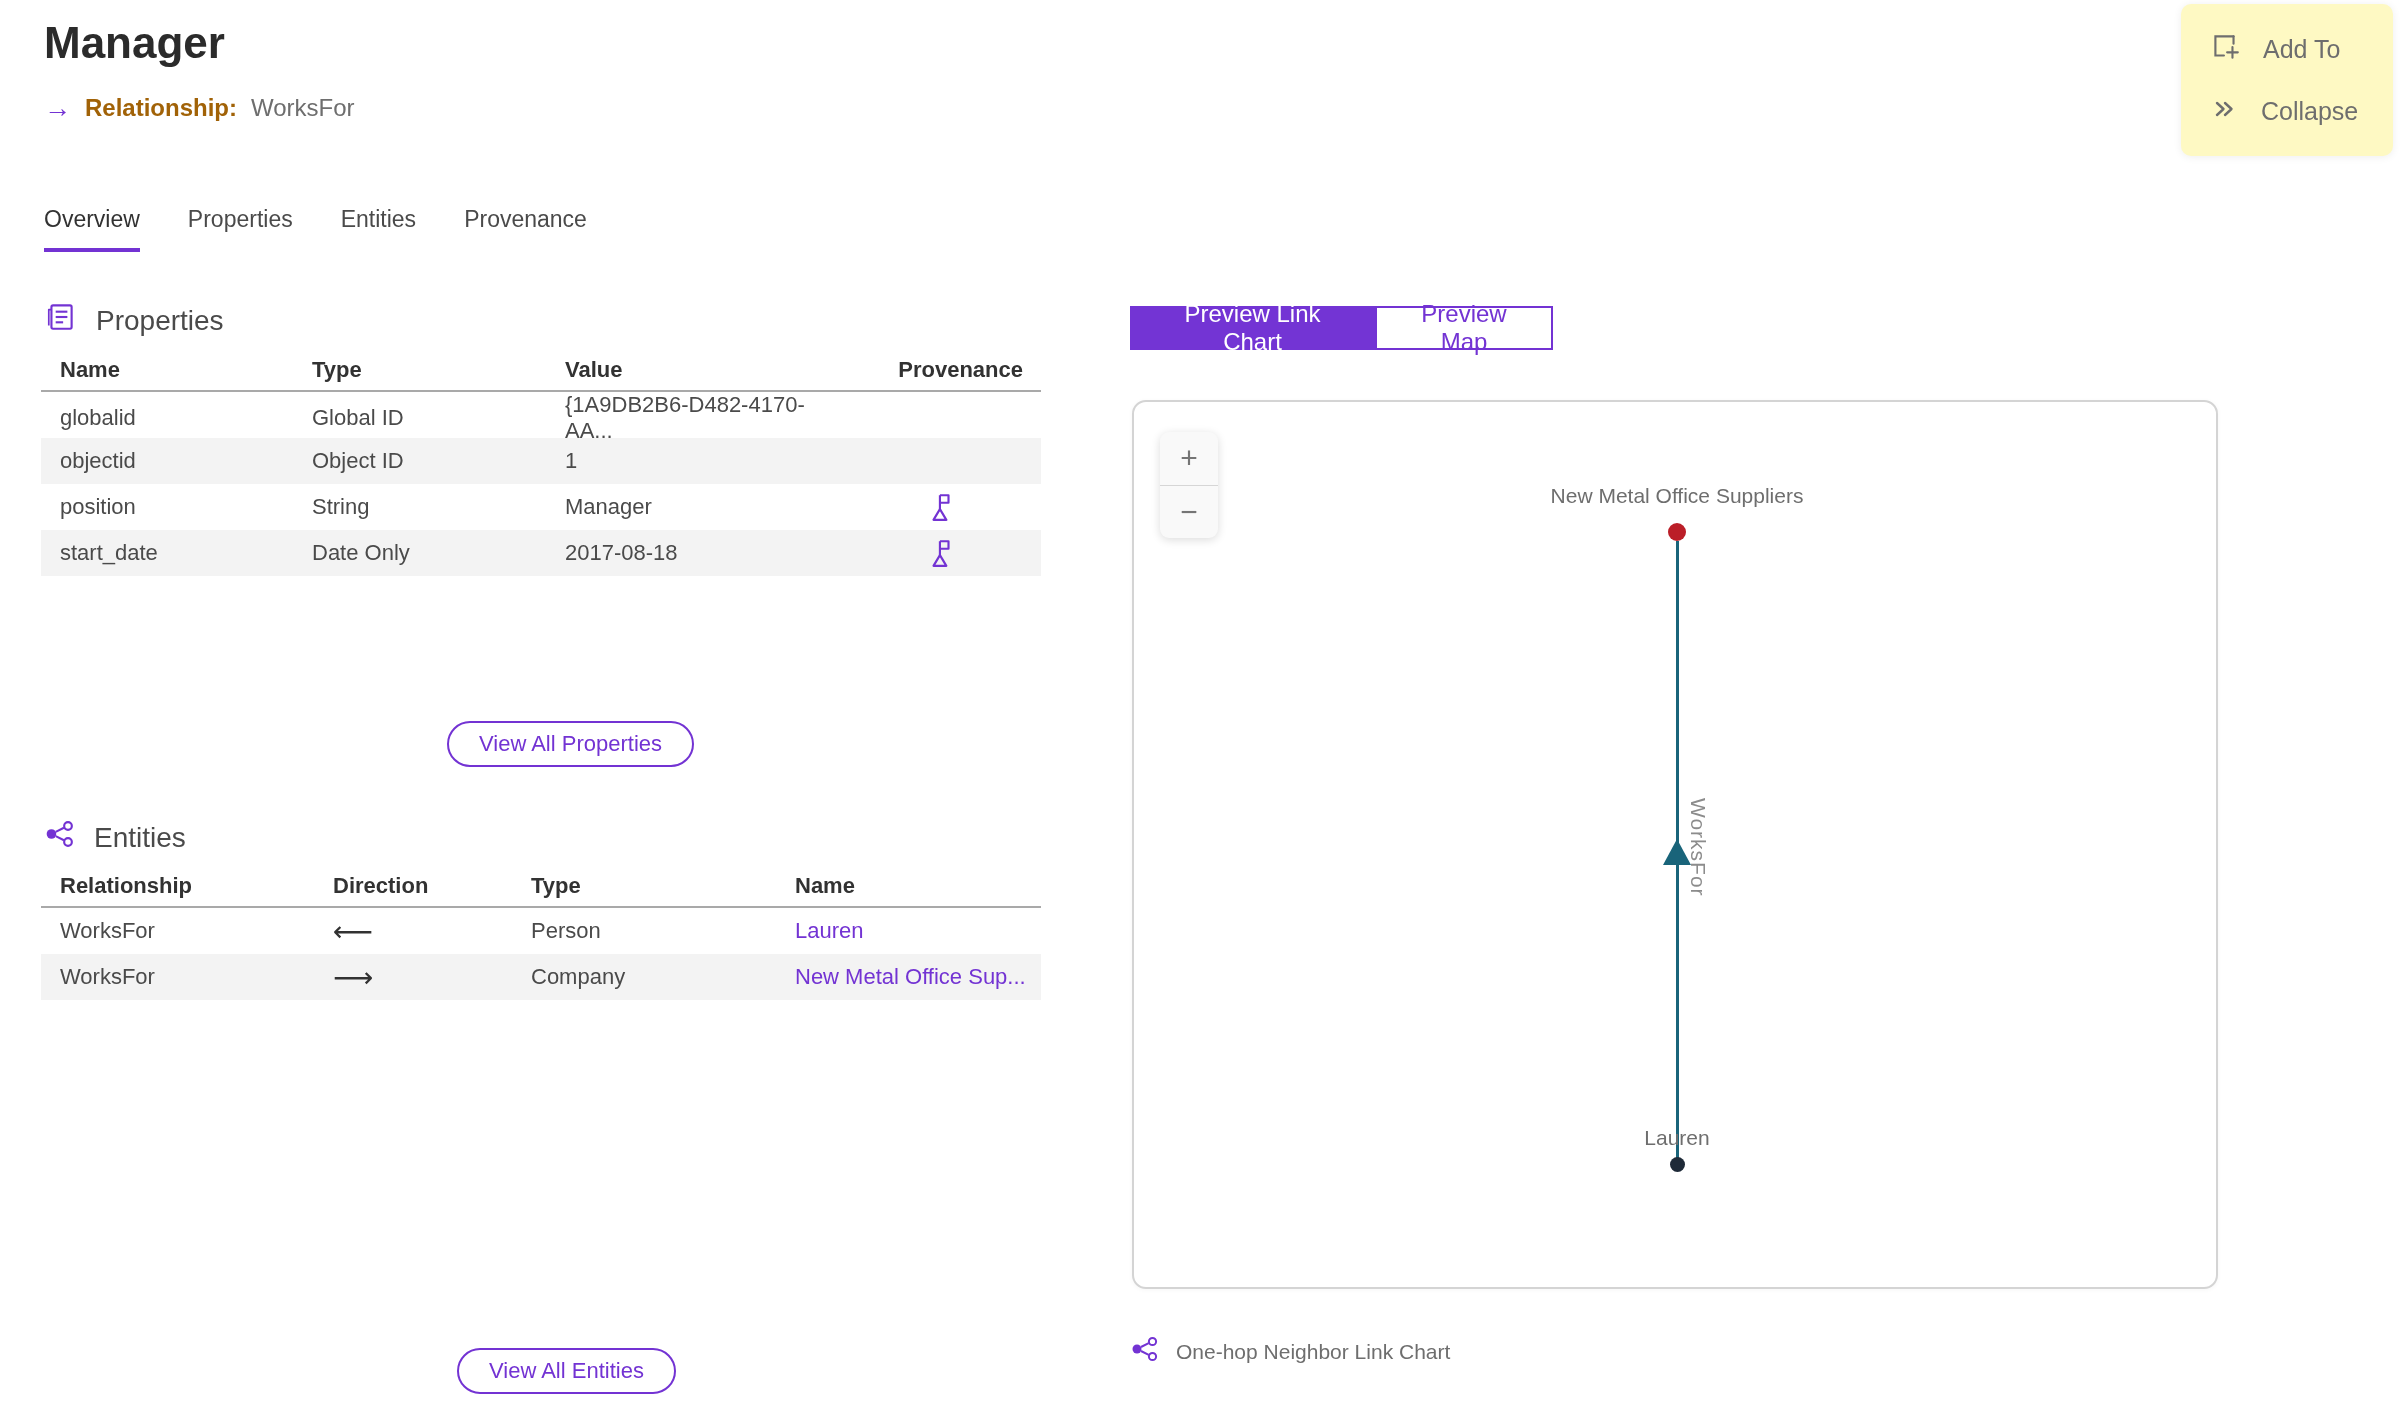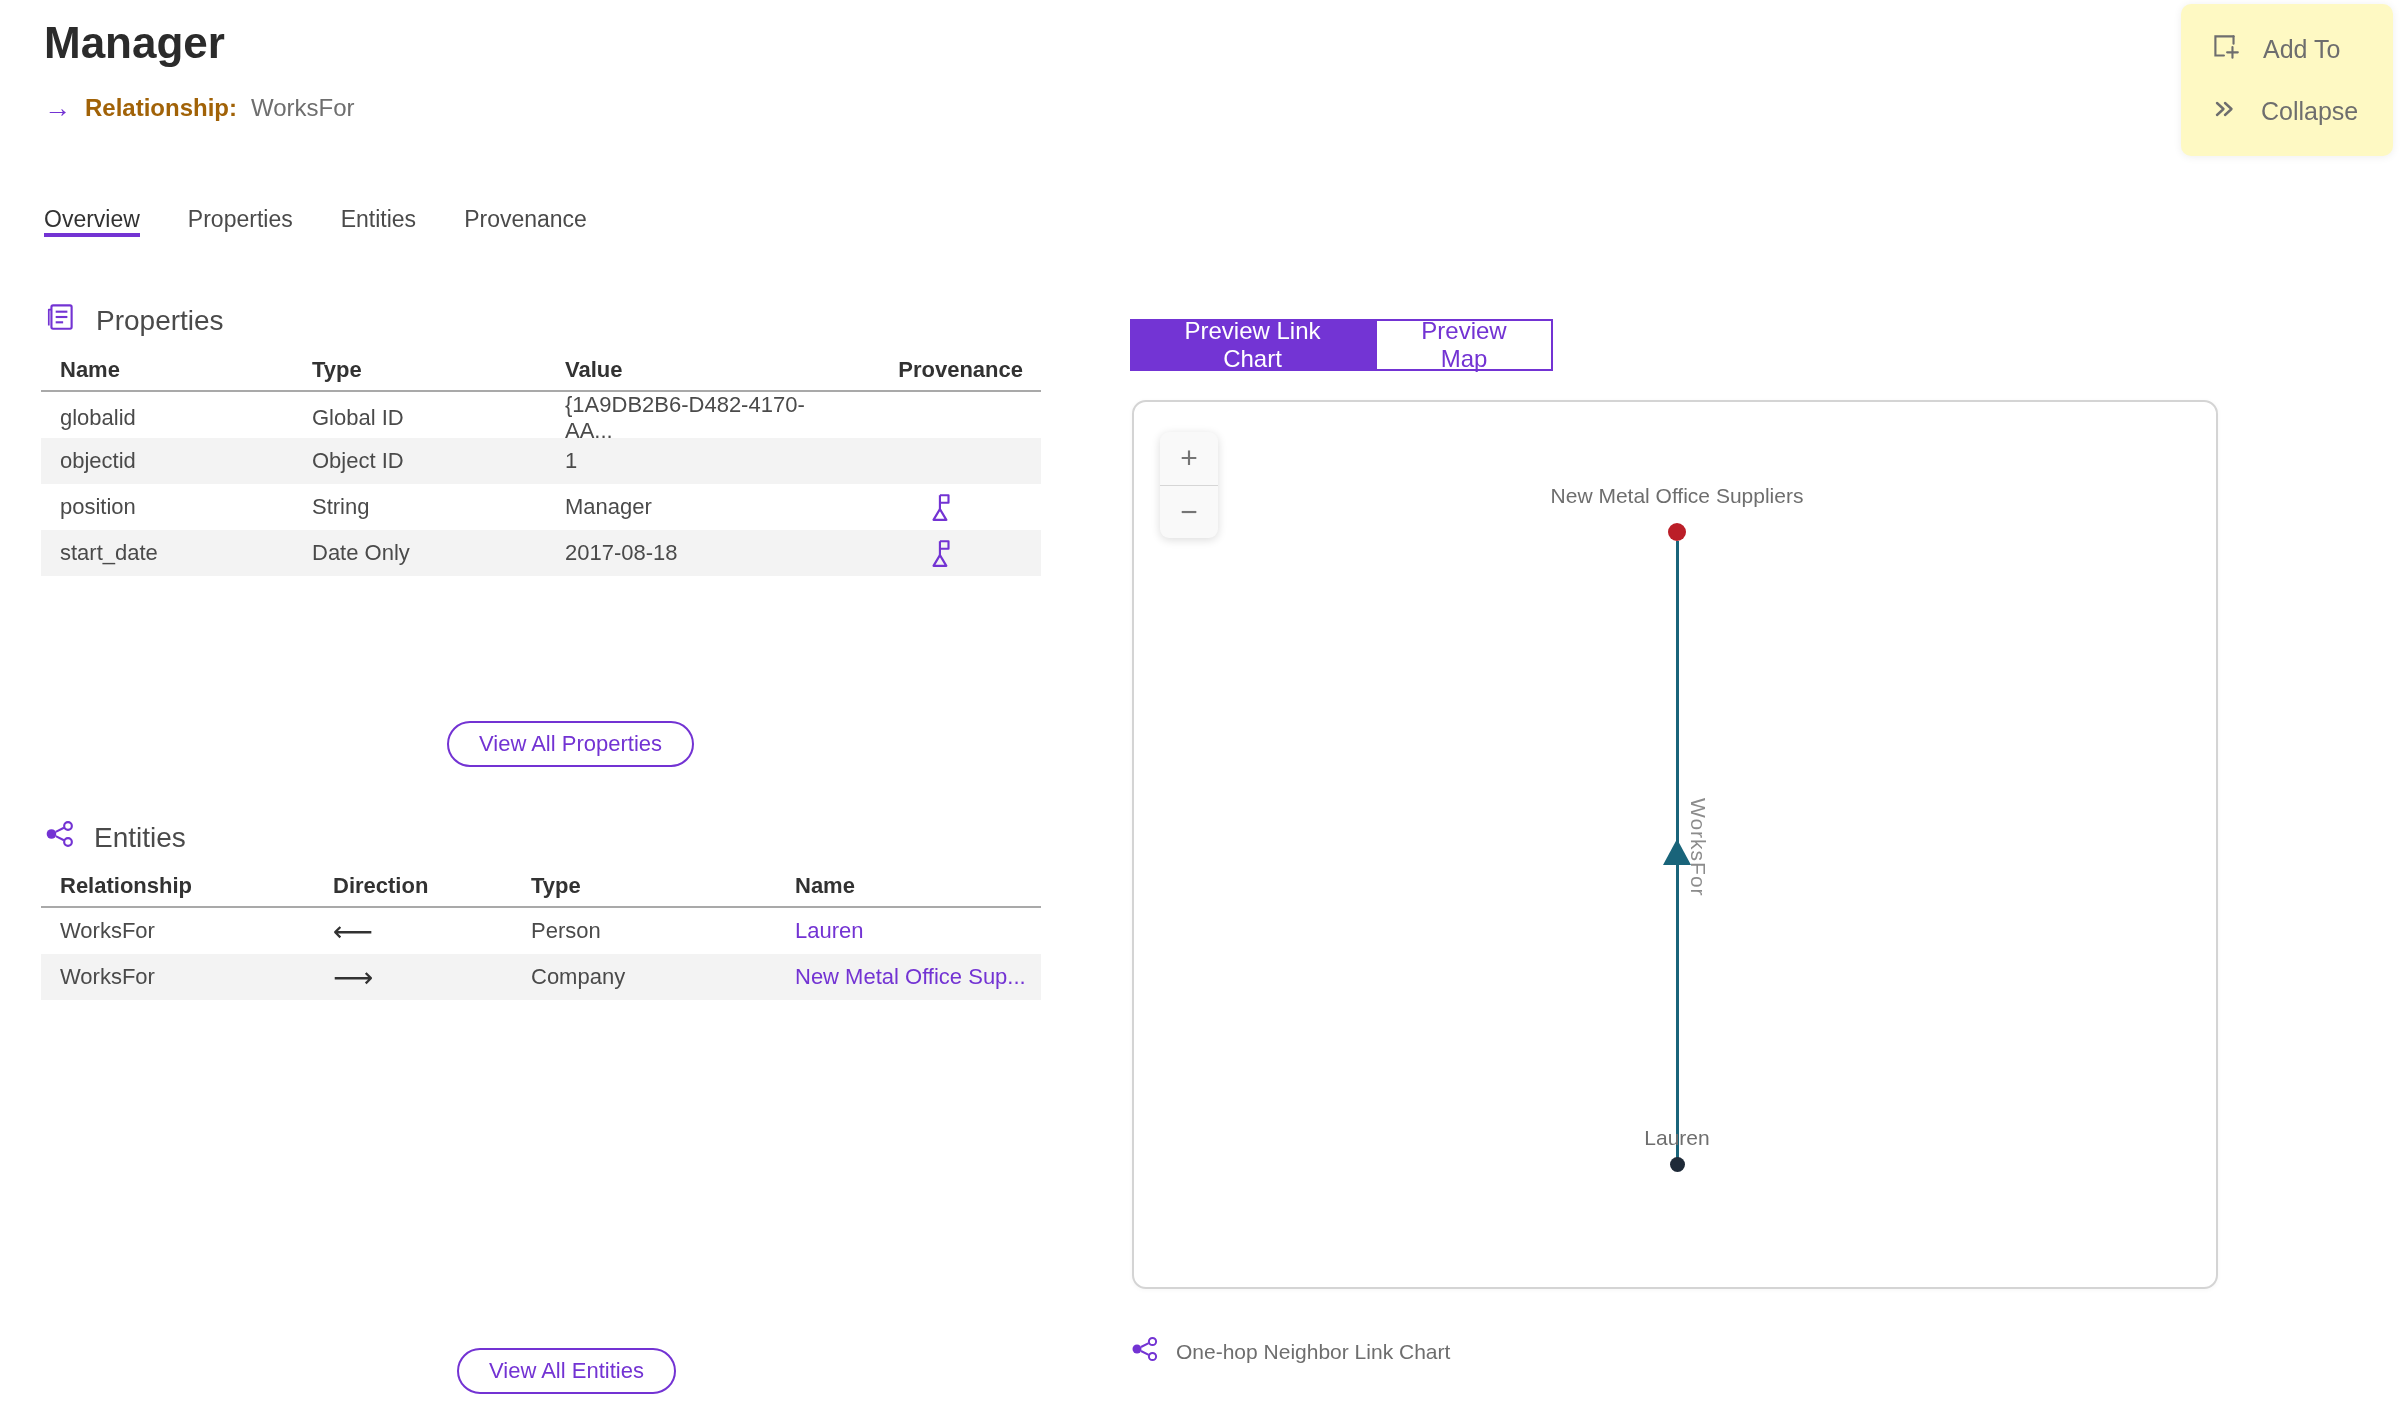--- a/index.html
+++ b/index.html
@@ -21,21 +21,21 @@
   .action-panel {
     position:absolute; left:2181px; top:4px; width:212px; height:152px;
     background:#fef9c3; border-radius:10px; box-shadow:0 1px 8px rgba(0,0,0,0.07);
     display:flex; flex-direction:column; justify-content:space-around; padding:14px 0;
   }
   .action-item { display:flex; align-items:center; gap:22px; padding-left:28px; cursor:pointer; color:#6e6e6e; font-size:25px; }
   .action-item svg { flex:0 0 auto; }
 
   
   .tabs { position:absolute; left:44px; top:206px; display:flex; gap:48px; font-size:23px; color:#4a4a4a; }
-  .tab { border-bottom:4px solid transparent; cursor:pointer; }
+  .tab { padding-bottom:15px; border-bottom:4px solid transparent; cursor:pointer; }
   .tab.active { color:#323232; border-bottom-color:#7333d3; }
 
   
   .section-title { position:absolute; display:flex; align-items:center; gap:18px; font-size:28px; color:#4a4a4a; }
   .section-title.props { left:44px; top:300px; }
   .section-title.ents  { left:44px; top:818px; }
 
   
   .table { position:absolute; left:41px; width:1000px; font-size:22px; color:#4a4a4a; }
   .table.props { top:350px; }
@@ -55,21 +55,21 @@
   
   .pill-btn {
     position:absolute; height:46px; padding:0 30px; background:#ffffff;
     border:2px solid #7333d3; border-radius:26px; color:#7333d3;
     font-size:22px; font-family:inherit; cursor:pointer; display:flex; align-items:center;
   }
   .pill-btn.props { left:447px; top:721px; }
   .pill-btn.ents  { left:457px; top:1348px;text-align:center; }
 
   
-  .segmented { position:absolute; left:1130px; top:306px; display:flex; height:52px;margin-top:13px; }
+  .segmented { position:absolute; left:1130px; top:306px; display:flex; height:44px; }
   .seg {
     font-family:inherit; font-size:24px; cursor:pointer; padding:0 34px;
     display:flex; align-items:center; justify-content:center;
   }
   .seg.active { background:#7334d4; color:#ffffff; border:none; width:245px; }
   .seg.inactive { background:#ffffff; color:#7333d3; border:2px solid #7333d3; width:178px; }
 
   
   .chart-panel {
     position:absolute; left:1132px; top:400px; width:1086px; height:889px;

